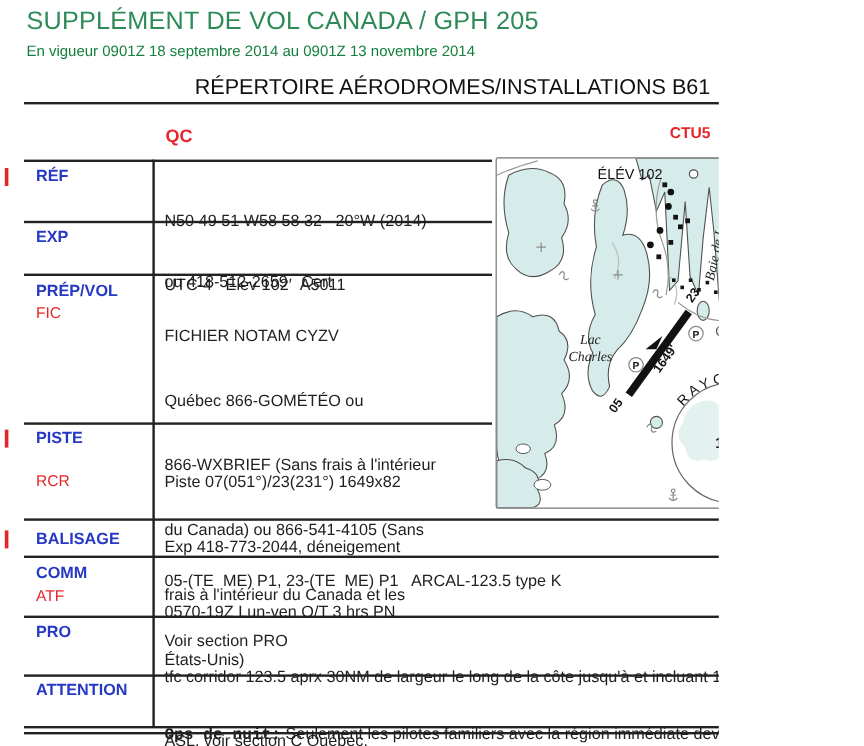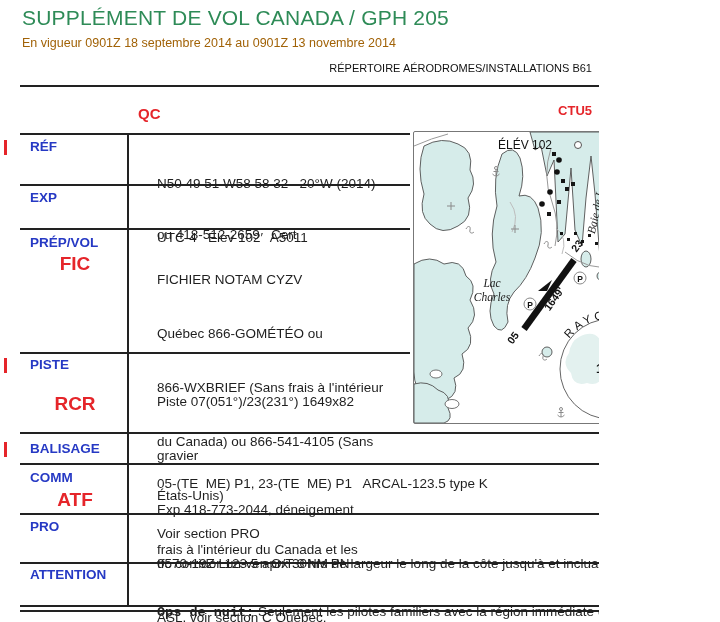--- a/index.html
+++ b/index.html
@@ -1,31 +1,31 @@
 <!DOCTYPE html>
 <html><head>
 <meta charset="utf-8">
 <style>
   html,body{margin:0;padding:0;background:#fff;}
   #page{position:relative;width:599px;height:622px;background:#fff;overflow:hidden;
         font-family:"Liberation Sans",sans-serif;color:#1f1f1f;}
   .abs{position:absolute;}
   .title{left:22px;top:6px;font-size:21px;color:#2e8b57;letter-spacing:.2px;}
-  .effective{left:22px;top:36px;font-size:12.5px;color:#a16207;}
-  .section{right:7px;top:62px;font-size:11px;color:#111;}
+  .effective{left:22px;top:36px;font-size:12.5px;color:#15803d;}
+  .section{right:7px;top:62px;font-size:18px;color:#111;}
   .hr{left:20px;top:85px;width:693px;height:2px;background:#222;}
   .apt-name{left:22px;top:99px;font-size:17px;font-weight:bold;color:#e5252a;}
   .apt-prov{left:138px;top:105px;font-size:15px;font-weight:bold;color:#e5252a;}
   .apt-code{right:7px;top:103px;font-size:13px;font-weight:bold;color:#e5252a;}
   .hline{position:absolute;height:1.6px;background:#222;}
   .vline{position:absolute;width:1.6px;background:#222;left:127px;top:133px;height:473px;}
   .rowlabel{position:absolute;left:30px;font-size:13.5px;font-weight:bold;color:#2639c4;white-space:pre;}
-  .sublabel{position:absolute;left:30px;width:90px;text-align:center;font-size:19px;font-weight:bold;color:#e5252a;}
+  .sublabel{position:absolute;left:30px;width:90px;text-align:left;font-size:13px;font-weight:normal;color:#e5252a;}
   .cellblock{position:absolute;left:137px;font-size:13.5px;line-height:18px;white-space:pre;}
-  .cellblock div{height:18px;margin-left:20px;}
+  .cellblock div{height:18px;}
   .bold{font-weight:bold;font-family:Liberation Mono, monospace;}
   .chbar{position:absolute;left:4px;width:3px;height:15px;background:#e5252a;}
   #mapwrap{position:absolute;left:413px;top:131px;width:299px;height:293px;border:1px solid #777;
            border-radius:2px;background:#fff;box-sizing:border-box;}
   svg{display:block;}
   svg text{font-family:"Liberation Sans",sans-serif;fill:#111;}
   .wtr{fill:#d6ecea;stroke:#4f4f4f;stroke-width:0.9;}
   .isl{fill:#fff;stroke:#4f4f4f;stroke-width:0.8;}
   .pale{fill:#e3f1ef;stroke:none;}
   .road{fill:none;stroke:#9a9a9a;stroke-width:1;}
@@ -83,26 +83,25 @@
     <div>UTC-4   Elev 102′  A5011</div>
   </div>
   <div class="cellblock" style="top:190px;">
     <div>ou 418-512-2659   Cert</div>
   </div>
   <div class="cellblock" style="top:235px;">
     <div>FICHIER NOTAM CYZV</div>
     <div>Québec 866-GOMÉTÉO ou</div>
     <div>866-WXBRIEF (Sans frais à l'intérieur</div>
     <div>du Canada) ou 866-541-4105 (Sans</div>
+    <div>frais à l'intérieur du Canada et les</div>
     <div>États-Unis)</div>
-    <div>frais à l'intérieur du Canada et les</div>
   </div>
   <div class="cellblock" style="top:357px;">
     <div>Piste 07(051°)/23(231°) 1649x82</div>
-    <div>gravier</div>
     <div>Exp 418-773-2044, déneigement</div>
     <div>0570-19Z Lun-ven O/T 3 hrs PN</div>
   </div>
   <div class="cellblock" style="top:439px;">
     <div>05-(TE  ME) P1, 23-(TE  ME) P1   ARCAL-123.5 type K</div>
   </div>
   <div class="cellblock" style="top:489px;">
     <div>Voir section PRO</div>
   </div>
   <div class="cellblock" style="top:519px;">

